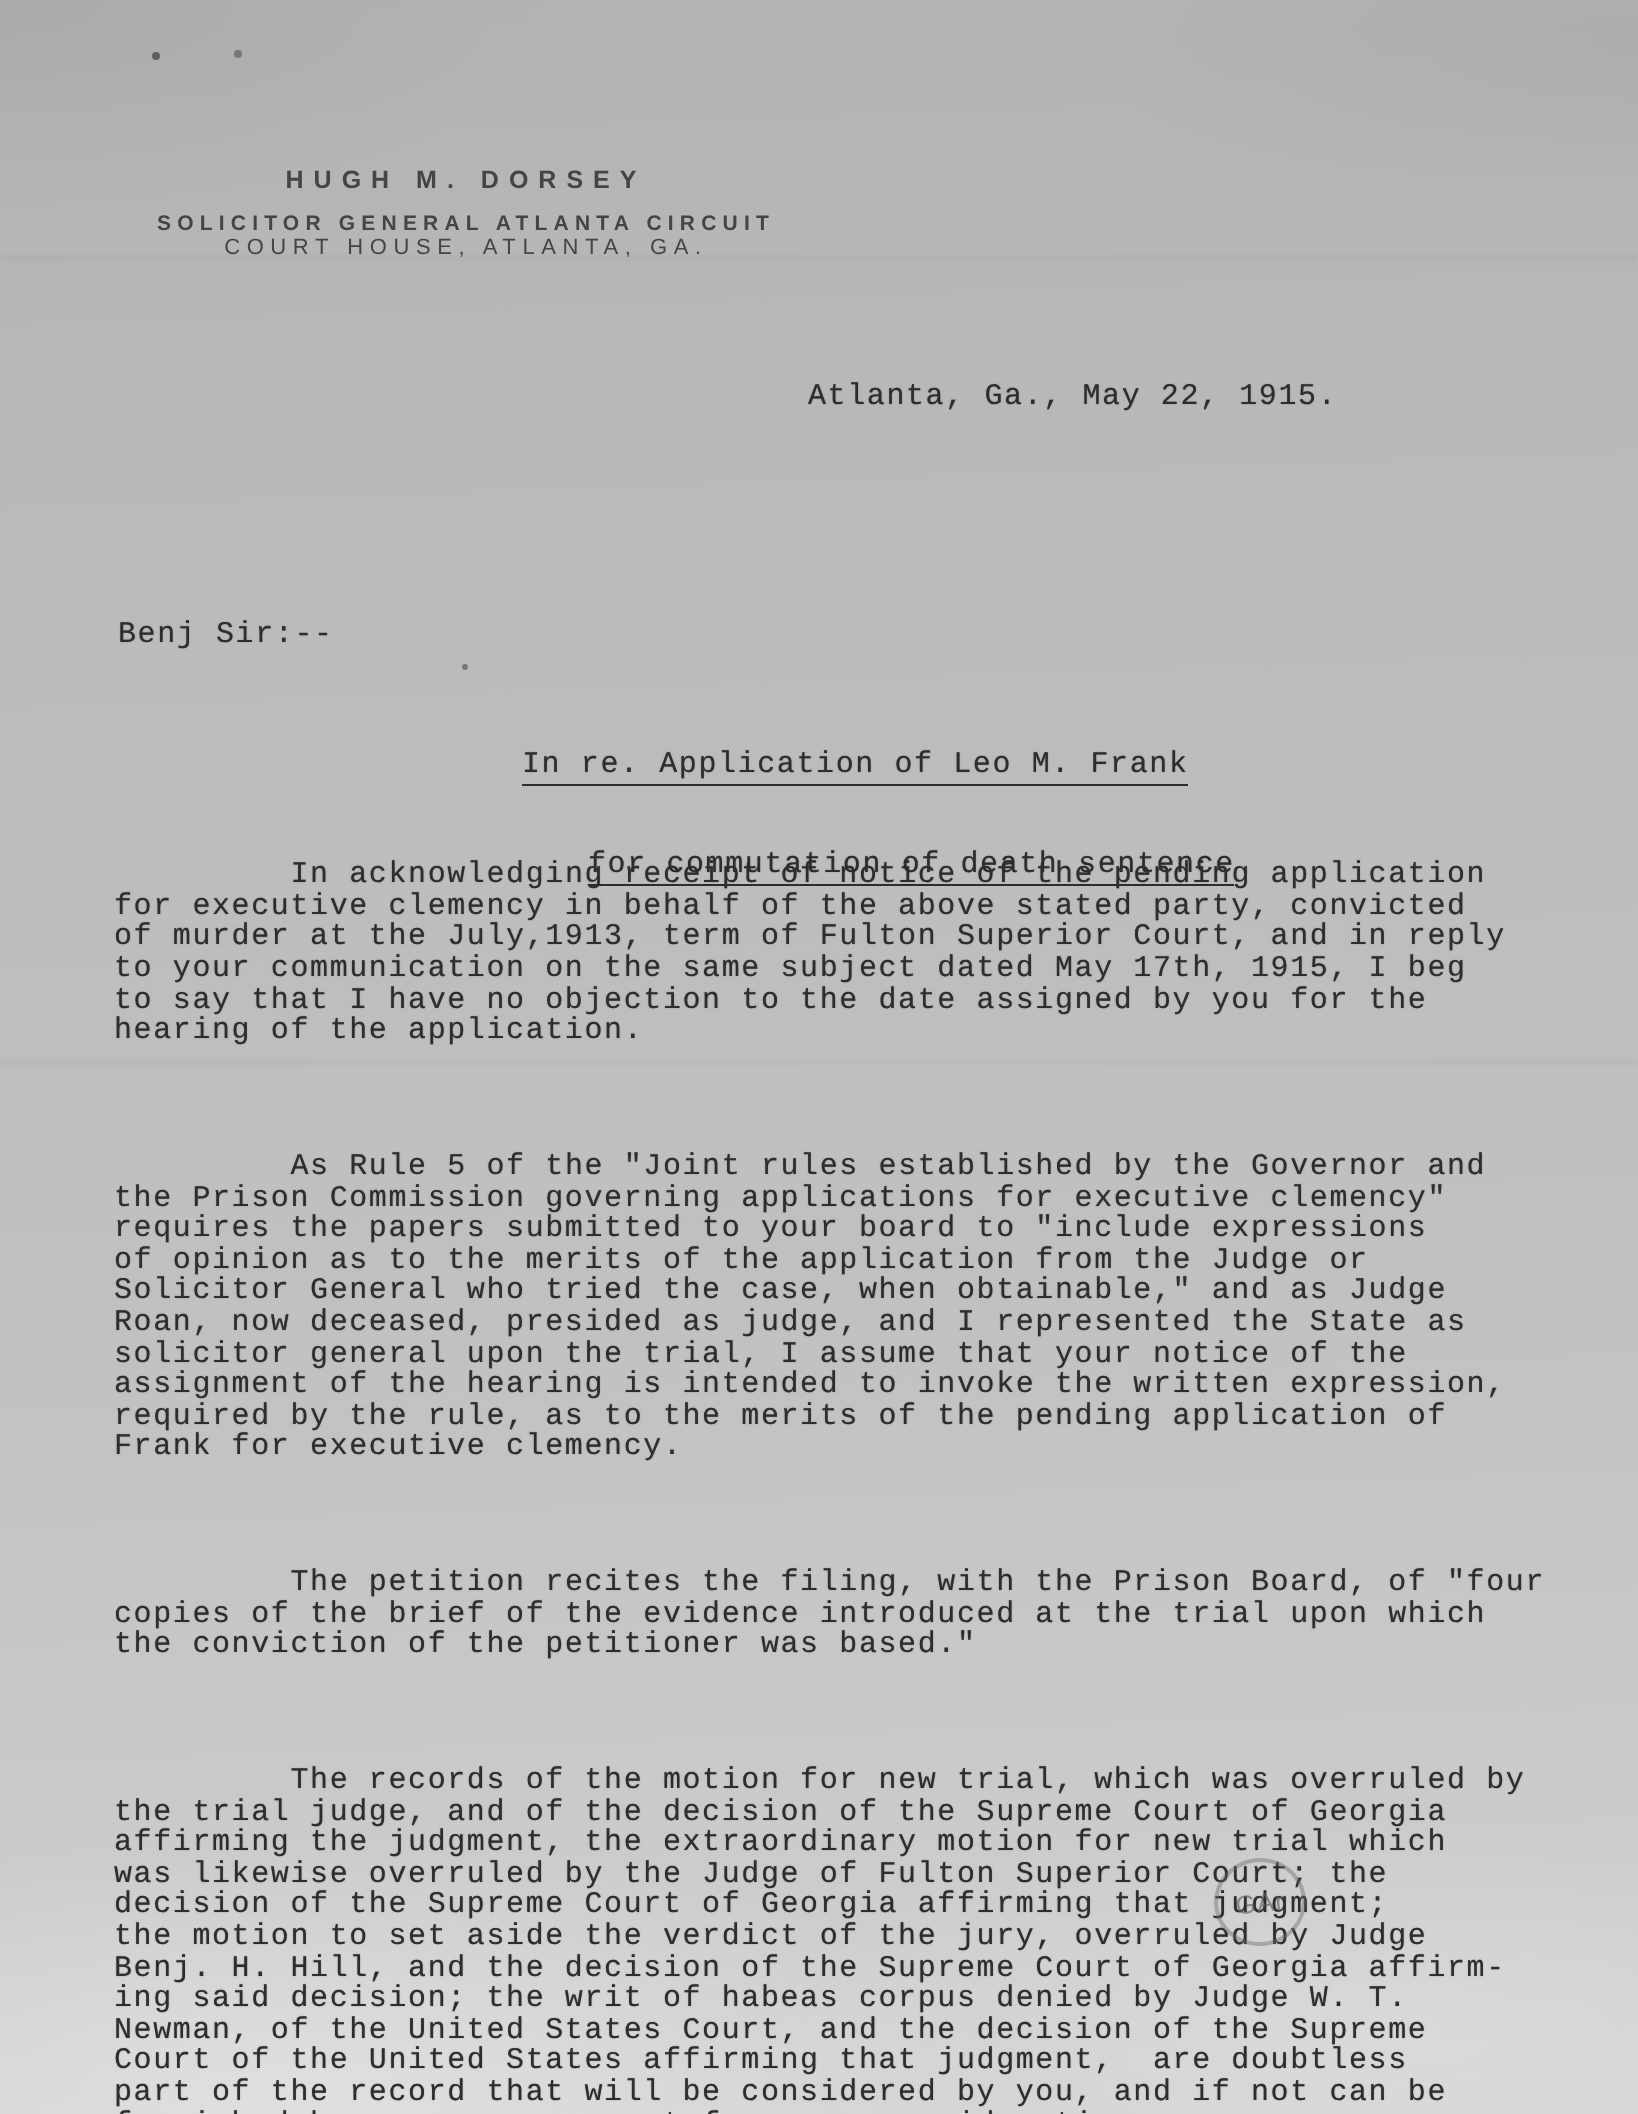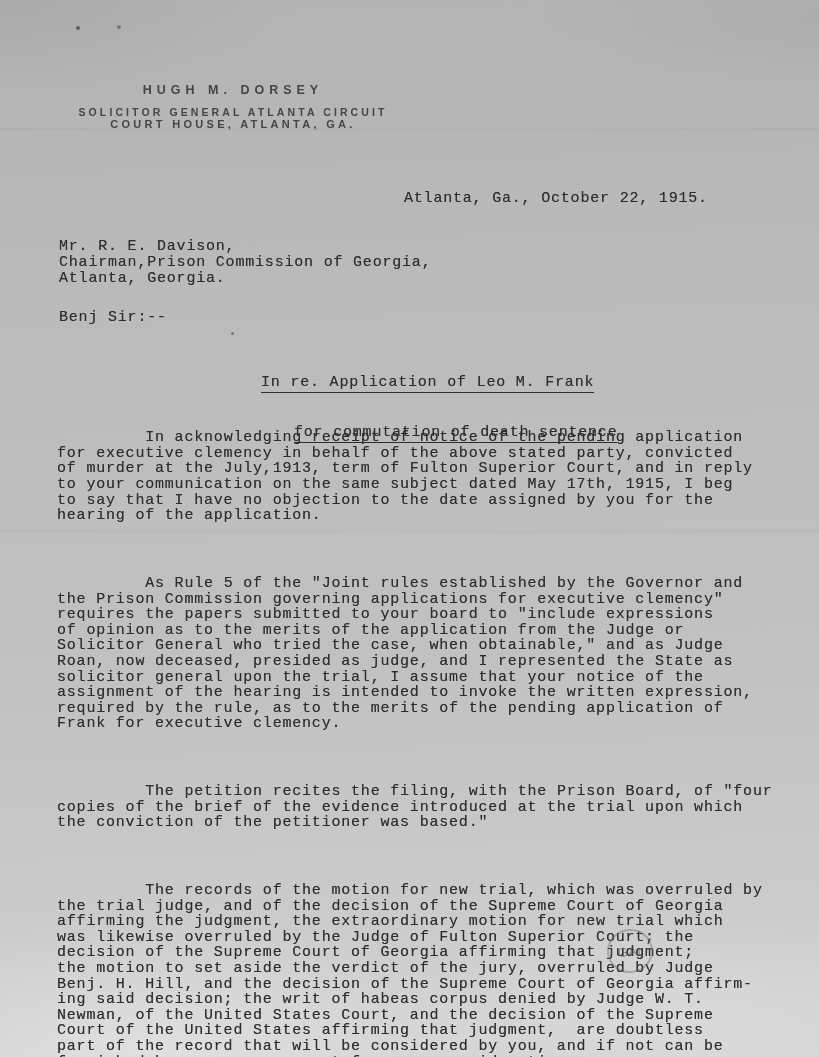--- a/index.html
+++ b/index.html
@@ -58,21 +58,21 @@
   }
   .lh-title {
     font-size: 10.5px;
     font-weight: 700;
     letter-spacing: 3.1px;
     margin-bottom: 0;
     white-space: nowrap;
   }
   .lh-address {
     font-size: 11px;
-    font-weight: 700;
+    font-weight: 400;
     letter-spacing: 3.3px;
     white-space: nowrap;
   }
 
   .typed {
     color: #2d2d2d;
     font-size: 15px;
     letter-spacing: 0.8px;
     line-height: 15.6px;
     text-shadow: 0 0 0.6px rgba(45,45,45,0.55);
@@ -126,25 +126,22 @@
   <div class="speck s1"></div>
   <div class="speck s2"></div>
   <div class="speck s3"></div>
 
   <header class="letterhead">
     <div class="lh-name">HUGH M. DORSEY</div>
     <div class="lh-title">SOLICITOR GENERAL ATLANTA CIRCUIT</div>
     <div class="lh-address">COURT HOUSE, ATLANTA, GA.</div>
   </header>
 
-  <div class="dateline typed">Atlanta, Ga., October 22, 1915.</div>
+  <div class="dateline typed">Atlanta, Ga., May 22, 1915.</div>
 
-  <div class="recipient typed">Mr. R. E. Davison,
-Chairman,Prison Commission of Georgia,
-Atlanta, Georgia.</div>
 
   <div class="salutation typed">Benj Sir:--</div>
 
   <div class="subject typed">
     <div class="subject-line l1">In re. Application of Leo M. Frank</div>
     <div class="subject-line l2">for commutation of death sentence</div>
   </div>
 
   <main class="letter-body typed">
     <div class="para">         In acknowledging receipt of notice of the pending application

